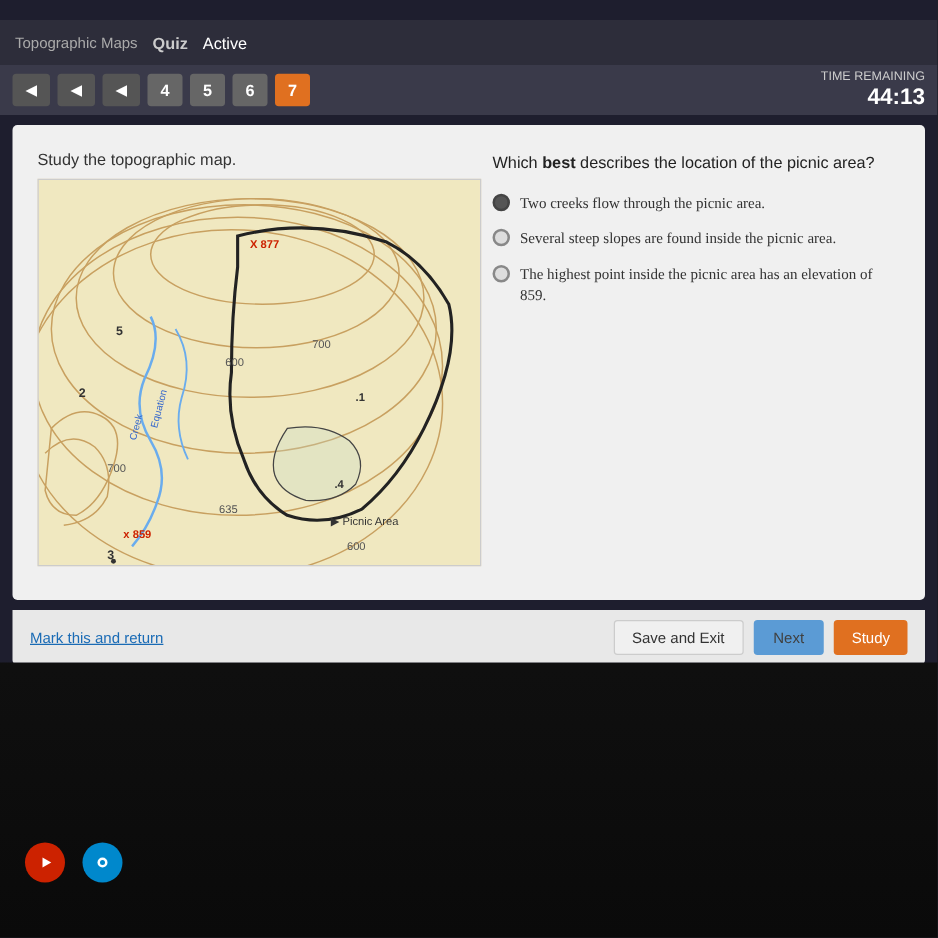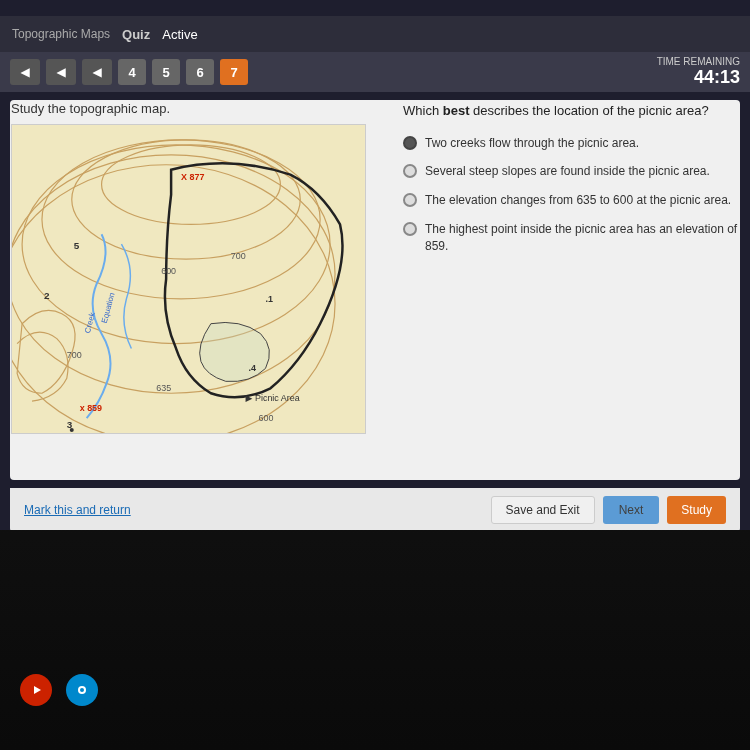--- a/index.html
+++ b/index.html
@@ -113,24 +113,24 @@
 
     .time-value {
       font-size: 18px;
       font-weight: bold;
     }
 
     
     .quiz-content {
       background: #f0f0f0;
       margin: 8px 10px;
-      padding: 1px;
+      padding: 20px;
       border-radius: 4px;
       display: flex;
-      gap: 32px;
+      gap: 4px;
       height: 380px;
     }
 
     
     .map-side {
       flex: 0 0 360px;
     }
 
     .study-instruction {
       font-size: 13px;
@@ -165,20 +165,21 @@
     }
 
     .answer-option {
       display: flex;
       align-items: flex-start;
       gap: 8px;
       margin-bottom: 12px;
       font-size: 12px;
       color: #333;
       line-height: 1.4;
+      font-family: Liberation Serif, serif;
     }
 
     .radio-btn {
       width: 14px;
       height: 14px;
       border-radius: 50%;
       border: 2px solid #888;
       background: #ddd;
       flex-shrink: 0;
       margin-top: 1px;
@@ -380,24 +381,20 @@
       <div class="answer-option">
         <div class="radio-btn selected"></div>
         <span>Two creeks flow through the picnic area.</span>
       </div>
 
       <div class="answer-option">
         <div class="radio-btn"></div>
         <span>Several steep slopes are found inside the picnic area.</span>
       </div>
 
-      <div class="answer-option">
-        <div class="radio-btn"></div>
-        <span>The elevation changes from 635 to 600 at the picnic area.</span>
-      </div>
 
       <div class="answer-option">
         <div class="radio-btn"></div>
         <span>The highest point inside the picnic area has an elevation of 859.</span>
       </div>
     </div>
 
   </div>
 
   <div class="bottom-bar">

